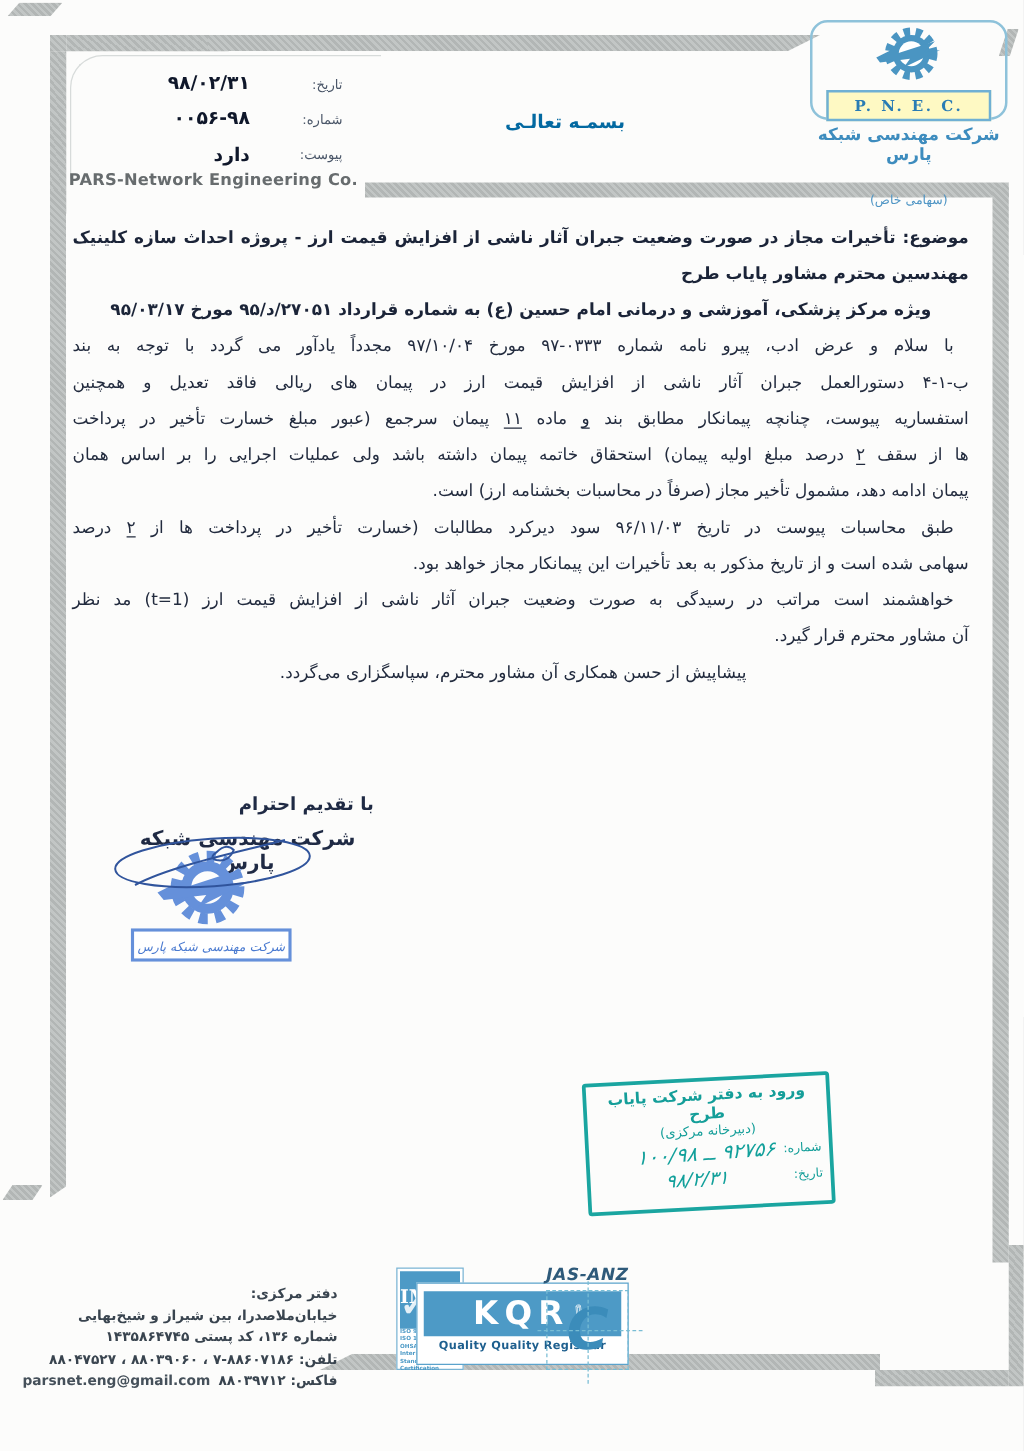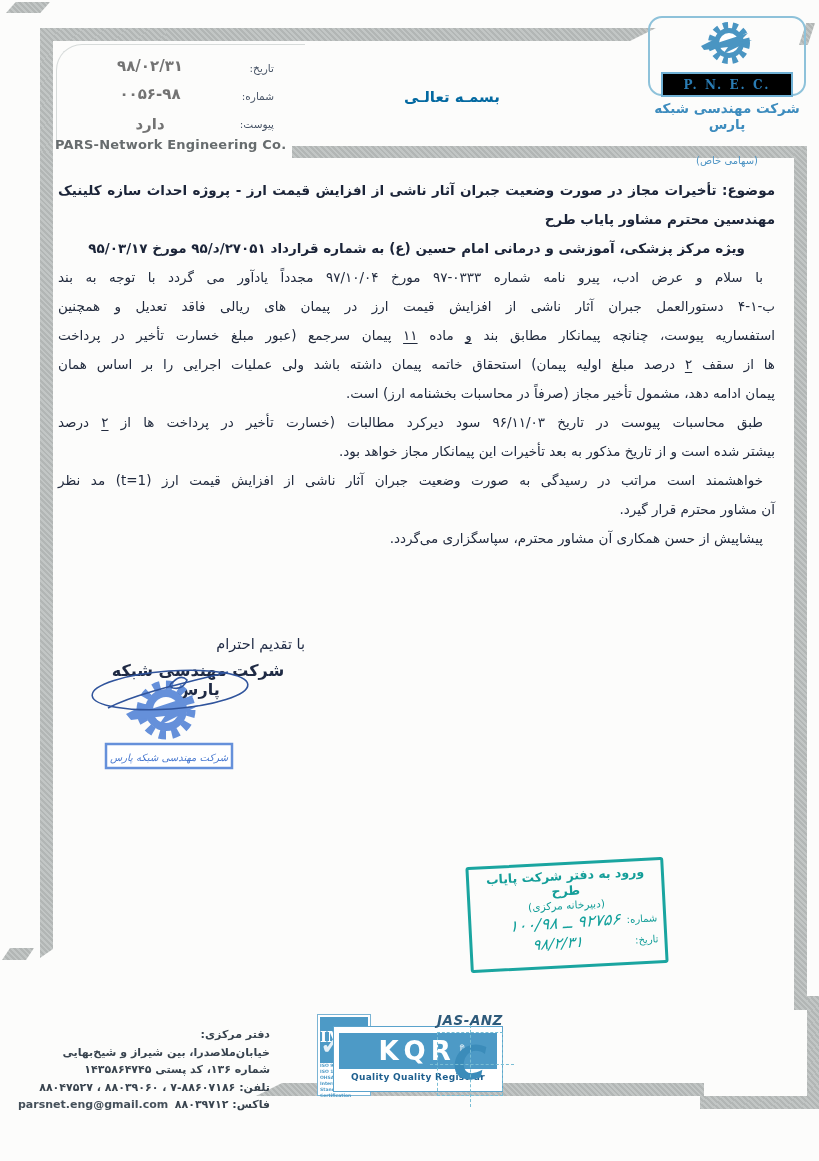--- a/index.html
+++ b/index.html
@@ -16,42 +16,42 @@
   .band-top{left:166px;top:28px;width:490px;height:13px;clip-path:polygon(0 0,100% 0,calc(100% - 26px) 100%,0 100%);}
   .band-left{left:40px;top:152px;width:13px;height:806px;clip-path:polygon(0 0,100% 0,100% calc(100% - 9px),0 100%);}
   .band-mid{left:292px;top:146px;width:515px;height:12px;}
   .band-right{left:794px;top:150px;width:13px;height:860px;}
   .corner-br{left:700px;top:996px;width:107px;height:100px;border-right-width:13px;border-bottom-width:13px;border-bottom-right-radius:34px;}
   .band-bottom{left:256px;top:1083px;width:448px;height:13px;clip-path:polygon(26px 0,100% 0,100% 100%,0 100%);}
   .inner-line{position:absolute;left:56px;top:44px;width:248px;height:98px;border-left:1px solid #d7dbda;border-top:1px solid #d7dbda;border-top-left-radius:26px;}
 
   
   .f-label{position:absolute;left:222px;width:52px;text-align:right;font-size:10.5px;color:#4a5668;direction:rtl;}
-  .f-val{position:absolute;left:84px;width:132px;text-align:center;font-weight:bold;font-size:15px;color:#737373;direction:rtl;}
+  .f-val{position:absolute;left:68px;width:132px;font-weight:bold;font-size:15px;color:#0f172a;direction:rtl;}
   .pars-en{position:absolute;left:55px;top:137px;font-size:13px;font-weight:bold;color:#676c6e;letter-spacing:.2px;}
   .bismillah{position:absolute;left:325px;top:88px;width:175px;text-align:right;font-weight:bold;font-size:15px;color:#0369a1;direction:rtl;}
 
   
   .logo-box{position:absolute;left:648px;top:16px;width:158px;height:80px;border:2px solid #8ec2da;border-radius:14px;box-sizing:border-box;text-align:center;}
   .pnec-box{margin:1px auto 0;width:128px;height:21px;border:2px solid #6fb0d4;display:flex;align-items:center;justify-content:center;
-            font-family:"DejaVu Serif",serif;font-weight:bold;font-size:12px;letter-spacing:2px;color:#2a7cb4;background:#000000;}
+            font-family:"DejaVu Serif",serif;font-weight:bold;font-size:12px;letter-spacing:2px;color:#2a7cb4;background:#fef9c3;}
   .logo-fa{position:absolute;left:648px;top:100px;width:158px;text-align:center;font-weight:bold;font-size:13.5px;color:#3d8cbe;direction:rtl;}
   .logo-type{position:absolute;left:648px;top:118px;width:158px;text-align:center;font-size:10px;color:#4d94c4;direction:rtl;margin-top:37px;}
 
   
   .body-txt{position:absolute;left:58px;top:176px;width:717px;direction:rtl;}
   .bline{font-size:13.5px;line-height:29px;text-align:right;color:#222b3e;white-space:nowrap;}
   .bline.b{font-weight:bold;color:#1b2438;}
   .bline.jl{text-align:justify;text-align-last:justify;white-space:normal;}
-  .bline.ind{padding-right:12px;}
+  .bline.ind{padding-right:12px;text-align:center;}
   .bline.ind2{padding-right:30px;}
   .u{text-decoration:underline;text-underline-offset:3px;}
 
   
-  .sig-salute{position:absolute;left:185px;top:636px;width:120px;font-size:14.5px;font-weight:normal;color:#1f2a44;direction:rtl;}
+  .sig-salute{position:absolute;left:185px;top:636px;width:120px;text-align:center;font-size:14.5px;font-weight:bold;color:#1f2a44;direction:rtl;}
   .sig-company{position:absolute;left:88px;top:661px;width:220px;text-align:center;font-size:16px;font-weight:bold;color:#1f2a44;direction:rtl;}
   .sig-stamp{position:absolute;left:78px;top:662px;width:185px;height:118px;}
 
   
   .rstamp{position:absolute;left:468px;top:862px;width:198px;height:106px;border:3px solid #1aa5a0;border-radius:3px;
           transform:rotate(-3deg);color:#149e99;direction:rtl;box-sizing:border-box;padding:3px 6px;}
   .rs-l1{text-align:center;font-size:12.5px;font-weight:bold;}
   .rs-l2{text-align:center;font-size:10.5px;margin-top:1px;}
   .rs-row{display:flex;align-items:center;gap:6px;margin-top:2px;}
   .rs-lab{font-size:10px;flex:0 0 auto;}
@@ -123,21 +123,21 @@
   <div class="body-txt">
       <div class="bline b jl"><span>موضوع: تأخیرات مجاز در صورت وضعیت جبران آثار ناشی از افزایش قیمت ارز - پروژه احداث سازه کلینیک</span></div>
       <div class="bline b"><span>مهندسین محترم مشاور پایاب طرح</span></div>
       <div class="bline b ind2"><span>ویژه مرکز پزشکی، آموزشی و درمانی امام حسین (ع) به شماره قرارداد ۲۷۰۵۱/د/۹۵ مورخ ۹۵/۰۳/۱۷</span></div>
       <div class="bline jl ind"><span>با سلام و عرض ادب، پیرو نامه شماره ۰۳۳۳-۹۷ مورخ ۹۷/۱۰/۰۴ مجدداً یادآور می گردد با توجه به بند</span></div>
       <div class="bline jl"><span>ب-۱-۴ دستورالعمل جبران آثار ناشی از افزایش قیمت ارز در پیمان های ریالی فاقد تعدیل و همچنین</span></div>
       <div class="bline jl"><span>استفساریه پیوست، چنانچه پیمانکار مطابق بند </span><span class="u">و</span><span> ماده </span><span class="u">۱۱</span><span> پیمان سرجمع (عبور مبلغ خسارت تأخیر در پرداخت</span></div>
       <div class="bline jl"><span>ها از سقف </span><span class="u">۲</span><span> درصد مبلغ اولیه پیمان) استحقاق خاتمه پیمان داشته باشد ولی عملیات اجرایی را بر اساس همان</span></div>
       <div class="bline"><span>پیمان ادامه دهد، مشمول تأخیر مجاز (صرفاً در محاسبات بخشنامه ارز) است.</span></div>
       <div class="bline jl ind"><span>طبق محاسبات پیوست در تاریخ ۹۶/۱۱/۰۳ سود دیرکرد مطالبات (خسارت تأخیر در پرداخت ها از </span><span class="u">۲</span><span> درصد</span></div>
-      <div class="bline"><span>بیشتر شده است و از تاریخ مذکور به بعد تأخیرات این پیمانکار مجاز خواهد بود.</span></div>
+      <div class="bline"><span>سهامی شده است و از تاریخ مذکور به بعد تأخیرات این پیمانکار مجاز خواهد بود.</span></div>
       <div class="bline jl ind"><span>خواهشمند است مراتب در رسیدگی به صورت وضعیت جبران آثار ناشی از افزایش قیمت ارز (t=1) مد نظر</span></div>
       <div class="bline"><span>آن مشاور محترم قرار گیرد.</span></div>
       <div class="bline ind"><span>پیشاپیش از حسن همکاری آن مشاور محترم، سپاسگزاری می‌گردد.</span></div>
     </div>
 
   <div class="sig-salute">با تقدیم احترام</div>
   <div class="sig-company">شرکت مهندسی شبکه پارس</div>
   <svg class="sig-stamp" viewBox="0 0 185 118">
     <g>
       <circle cx="88" cy="48" r="21" fill="#6590da"></circle>

